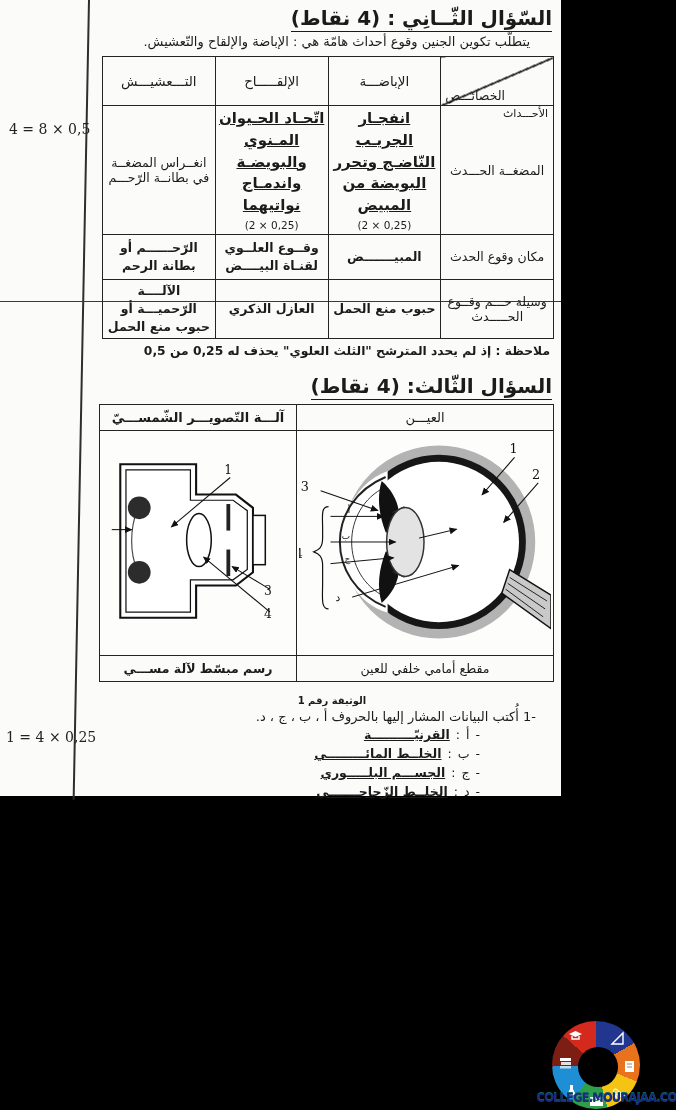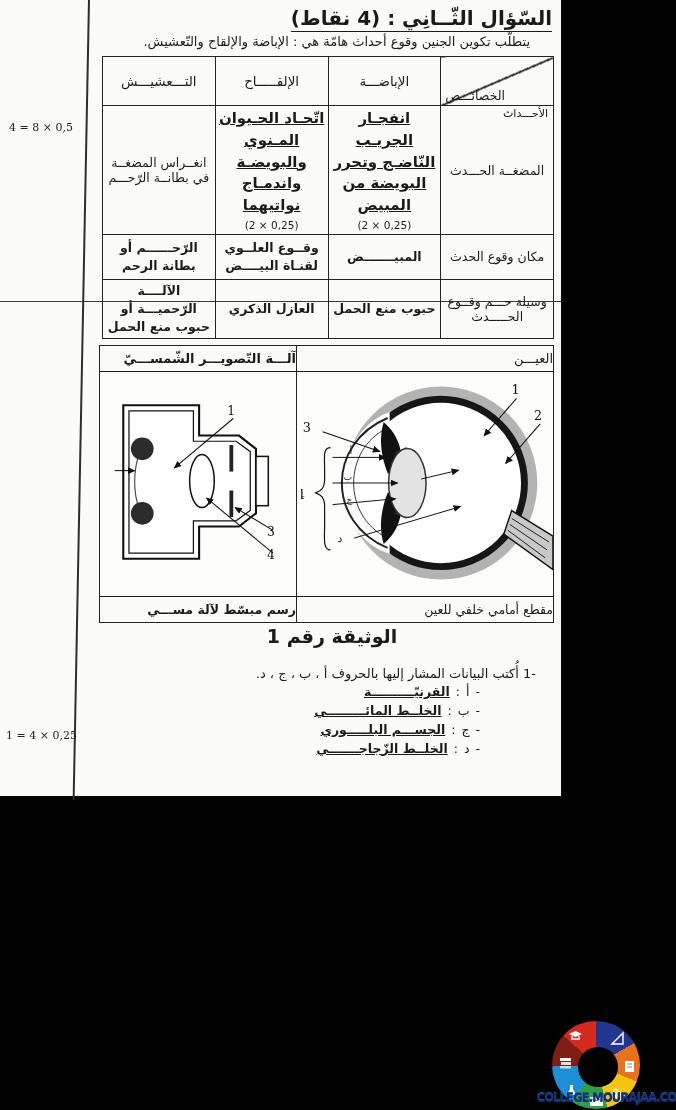--- a/index.html
+++ b/index.html
@@ -14,21 +14,21 @@
     background:#fbfbfa;
   }
   .fold-line{
     position:absolute;left:88px;top:0;width:2px;height:800px;
     background:#2e2e2e;transform:rotate(1.1deg);transform-origin:top center;
   }
   .page-sep{
     position:absolute;left:0;top:301px;width:561px;height:1px;background:#3a3a3a;
   }
   .margin-score{
-    position:absolute;font-family:"DejaVu Serif",serif;font-size:11px;color:#222;
+    position:absolute;font-family:"DejaVu Serif",serif;font-size:14px;color:#222;
     direction:ltr;white-space:nowrap;
   }
   .score-q2{left:9px;top:121px;}
   .score-q3{left:6px;top:729px;}
 
   .content{
     position:absolute;left:96px;top:0;width:462px;direction:rtl;
   }
   .q-title{
     font-size:20px;font-weight:bold;margin:6px 6px 2px 0;
@@ -50,27 +50,27 @@
   .corner .cb{position:absolute;bottom:2px;left:4px;font-size:12.5px;}
   .b{font-weight:bold;}
   .ansb{font-weight:bold;font-size:15px;line-height:1.45;}
   .u{text-decoration:underline;}
   .sc{font-size:10.5px;margin-top:2px;}
   .rowlab{font-size:13px;}
 
   .note{font-size:12.3px;font-weight:bold;margin:5px 8px 0 0;}
 
   .t2{width:452px;margin:6px 4px 0 0;}
-  .t2 td{border:1.7px solid #242424;vertical-align:middle;padding:0;}
+  .t2 td{border:1.7px solid #242424;text-align:center;vertical-align:middle;padding:0;}
   .t2 .hd td{height:25px;font-size:13px;}
   .t2 .cap td{height:25px;font-size:12.5px;}
   .t2 .body td{height:222px;background:#fdfdfc;}
 
-  .doc-caption{width:452px;text-align:center;font-weight:bold;font-size:19px;margin-top:2px;}
-  .q1-line{font-size:13px;margin:19px 22px 0 0;}
+  .doc-caption{width:452px;text-align:center;font-weight:bold;font-size:10px;margin-top:13px;}
+  .q1-line{font-size:13px;margin:3px 22px 0 0;}
   .ans-list{margin:2px 78px 0 0;}
   .ans-line{font-size:12.5px;line-height:1.5;display:flex;direction:rtl;gap:6px;}
   .ans-line .val{font-weight:bold;text-decoration:underline;}
 
   svg text{font-family:"DejaVu Serif",serif;}
 
   .logo{position:absolute;left:550px;top:1019px;width:92px;height:92px;}
   .ring{
     position:absolute;left:2px;top:2px;width:88px;height:88px;border-radius:50%;
     background:conic-gradient(#20368f 0deg 60deg,#e8731c 60deg 112deg,#f3c414 112deg 165deg,#2f9e48 165deg 212deg,#1e8fd5 212deg 268deg,#7c1e14 268deg 312deg,#d42a1e 312deg 360deg);
@@ -129,21 +129,23 @@
       </tr>
       <tr class="r3">
         <td class="rowlab">وسيلة حـــم وقــوع الحـــــدث</td>
         <td class="ansb">حبوب منع الحمل</td>
         <td class="ansb">العازل الذكري</td>
         <td class="ansb">الآلــــة الرّحميـــة أو حبوب منع الحمل</td>
       </tr>
     </tbody>
       </table>
 
-
+    <div class="note">ملاحظة : إذ لم يحدد المترشح "الثلث العلوي" يحذف له 0,25 من 0,5</div>
+
+    <div class="q-title" style="margin-top:16px;"><span class="tl">السؤال الثّالث: (4 نقاط)</span></div>
 
     <table class="t2">
       <tbody>
           <tr class="hd">
         <td style="width:256px;">العيـــن</td>
         <td class="b" style="width:196px;">آلـــة التّصويـــر الشّمســـيّ</td>
       </tr>
       <tr class="body">
         <td>
           

